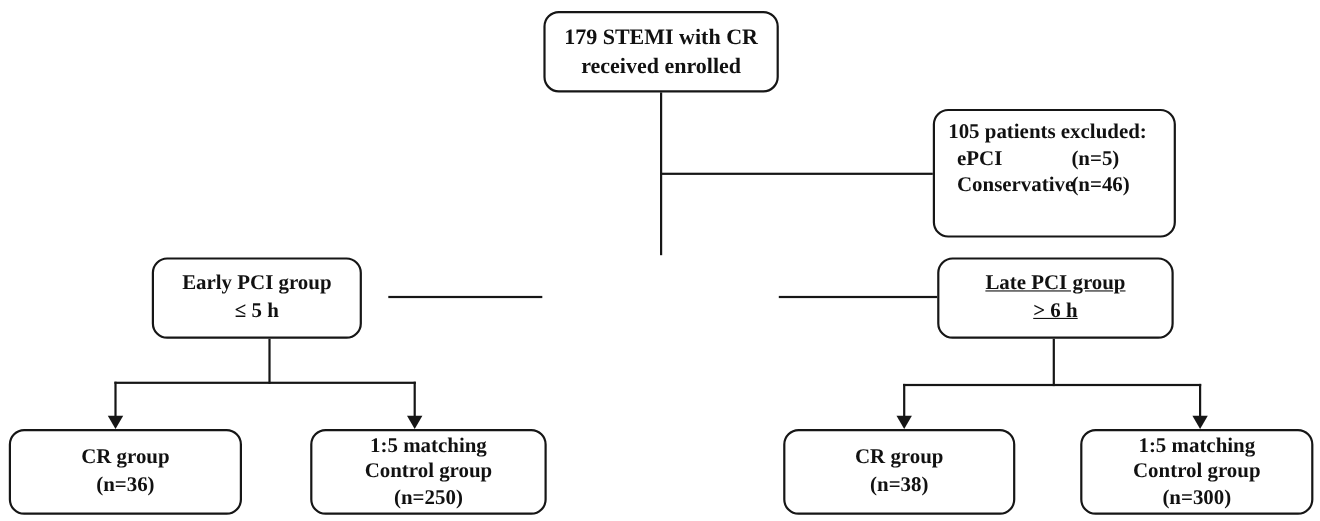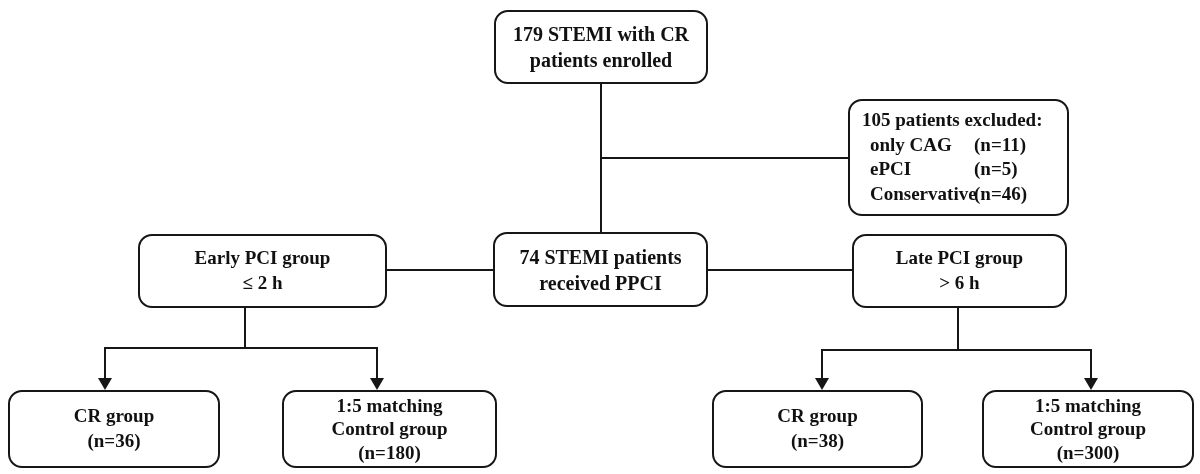--- a/index.html
+++ b/index.html
@@ -76,63 +76,55 @@
 
   <div class="vline" style="left:957px; top:308px; height:43px;"></div>
   <div class="hline" style="left:821px; top:349px; width:271px;"></div>
   <div class="vline" style="left:821px; top:349px; height:30px;"></div>
   <div class="vline" style="left:1090px; top:349px; height:30px;"></div>
   <div class="arrowhead" style="left:815px; top:378px;"></div>
   <div class="arrowhead" style="left:1084px; top:378px;"></div>
 
   <div class="box center top" style="left:494px; top:10px; width:214px; height:74px;">
     <div>179 STEMI with CR</div>
-    <div>patients enrolled</div>
+    <div>received enrolled</div>
   </div>
 
   <div class="box excluded" style="left:848px; top:99px; width:221px; height:117px;">
     <div>105 patients excluded:</div>
-    <div class="exrow">
-      <span>only CAG</span>
-      <span>(n=11)</span>
-    </div>
     <div class="exrow">
       <span>ePCI</span>
       <span>(n=5)</span>
     </div>
     <div class="exrow">
       <span>Conservative</span>
       <span>(n=46)</span>
     </div>
   </div>
 
-  <div class="box center top" style="left:493px; top:232px; width:215px; height:75px;">
-    <div>74 STEMI patients</div>
-    <div>received PPCI</div>
+
+  <div class="box center" style="left:138px; top:234px; width:191px; height:74px;text-align:right;">
+    <div>Early PCI group</div>
+    <div>≤ 5 h</div>
   </div>
 
-  <div class="box center" style="left:138px; top:234px; width:249px; height:74px;text-align:right;">
-    <div>Early PCI group</div>
-    <div>≤ 2 h</div>
-  </div>
-
-  <div class="box center" style="left:852px; top:234px; width:215px; height:74px;">
+  <div class="box center" style="left:852px; top:234px; width:215px; height:74px;text-decoration:underline;">
     <div>Late PCI group</div>
     <div>&gt; 6 h</div>
   </div>
 
   <div class="box center" style="left:8px; top:390px; width:212px; height:78px;">
     <div>CR group</div>
     <div>(n=36)</div>
   </div>
 
   <div class="box center tight" style="left:282px; top:390px; width:215px; height:78px;">
     <div>1:5 matching</div>
     <div>Control group</div>
-    <div>(n=180)</div>
+    <div>(n=250)</div>
   </div>
 
   <div class="box center" style="left:712px; top:390px; width:211px; height:78px;">
     <div>CR group</div>
     <div>(n=38)</div>
   </div>
 
   <div class="box center tight" style="left:982px; top:390px; width:212px; height:78px;">
     <div>1:5 matching</div>
     <div>Control group</div>

